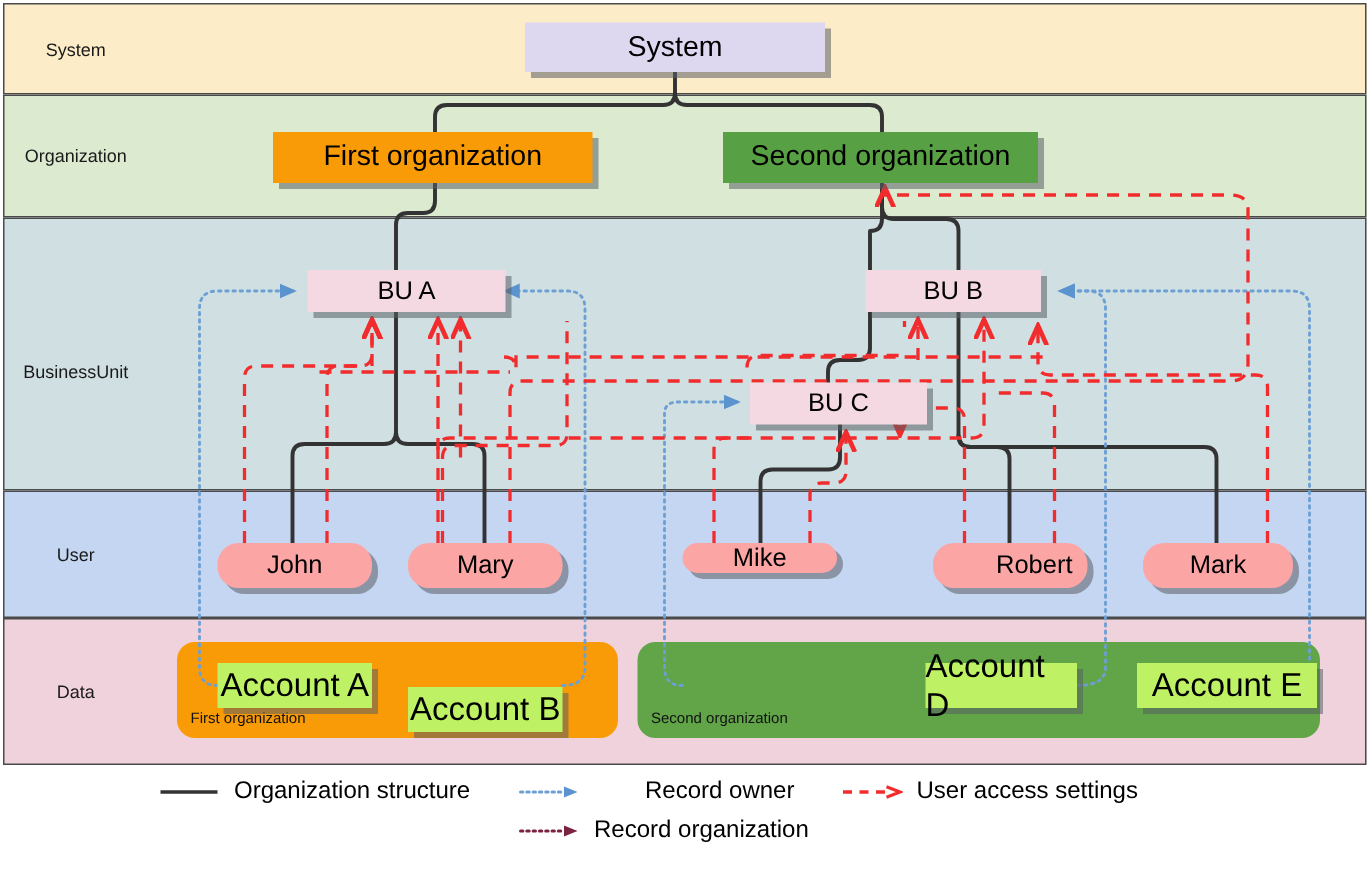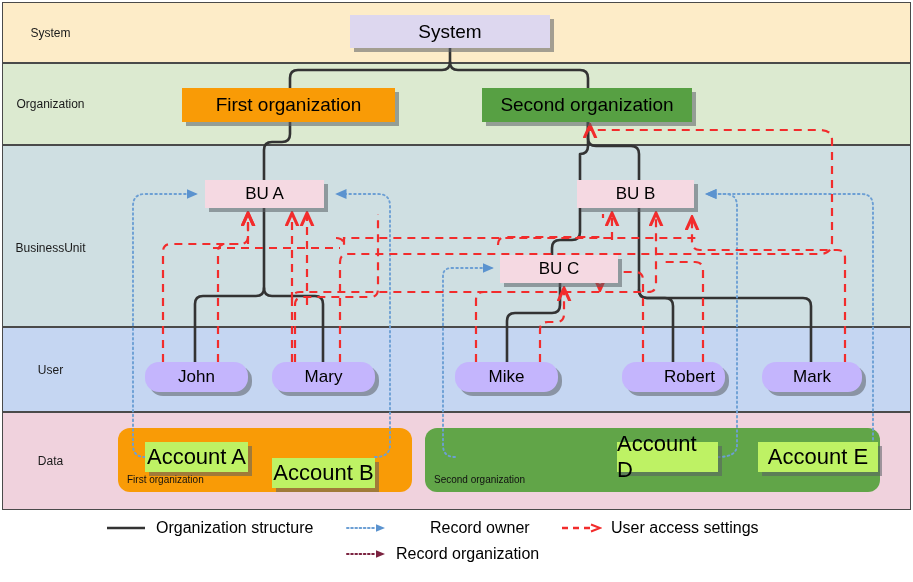--- a/index.html
+++ b/index.html
@@ -16,21 +16,21 @@
   #wires{position:absolute;left:0;top:0;width:913px;height:582px;pointer-events:none;}
 
   
   .node{position:absolute;box-sizing:border-box;display:flex;align-items:center;
         justify-content:center;font-size:17px;color:#000;
         box-shadow:4px 4px 0 rgba(90,95,100,.55);}
   .node.sys{background:#ddd7ef;font-size:19px;}
   .node.org-a{background:#f99b06;font-size:19px;}
   .node.org-b{background:#57a043;font-size:19px;}
   .node.bu{background:#f5d9e2;font-size:17px;}
-  .node.user{background:#c4b5fd;font-size:17px;border-radius:14px;}
+  .node.user{background:#fca5a5;font-size:17px;border-radius:14px;}
   .node.acct{background:#bef264;font-size:22px;}
 
   
   .container{position:absolute;box-sizing:border-box;border-radius:12px;}
   .container.orange{background:#f99b06;}
   .container.green{background:#61a548;}
   .container-cap{position:absolute;font-size:10px;color:#111;white-space:nowrap;}
   .legend-row{position:absolute;display:flex;align-items:center;}
   .legend-key{width:42px;height:12px;margin-right:9px;flex:0 0 auto;}
 </style>
@@ -139,27 +139,27 @@
       <path d="M213,248 L340,248"></path>
 
       <path d="M612,240 L612,214" marker-end="url(#ar-red)"></path>
     </g>
   </svg>
 
   <div class="node sys" id="n-system" style="left: 350px; top: 15px; width: 200px; height: 33px;">System</div>
   <div class="node org-a" id="n-org-first" style="left: 182px; top: 88px; width: 213px; height: 34px;">First organization</div>
   <div class="node org-b" id="n-org-second" style="left: 482px; top: 88px; width: 210px; height: 34px;">Second organization</div>
 
-  <div class="node bu" id="n-bu-a" style="left: 205px; top: 180px; width: 119px; height: 28px;">BU A</div>
+  <div class="node bu" id="n-bu-a" style="left: 205px; top: 180px; width: 132px; height: 28px;">BU A</div>
   <div class="node bu" id="n-bu-b" style="left: 577px; top: 180px; width: 117px; height: 28px;">BU B</div>
   <div class="node bu" id="n-bu-c" style="left: 500px; top: 255px; width: 118px; height: 28px;">BU C</div>
 
   <div class="node user" id="n-user-john" style="left: 145px; top: 362px; width: 103px; height: 30px;">John</div>
   <div class="node user" id="n-user-mary" style="left: 272px; top: 362px; width: 103px; height: 30px;">Mary</div>
-  <div class="node user" id="n-user-mike" style="left: 455px; top: 362px; width: 103px; height: 30px;">Mike</div>
+  <div class="node user" id="n-user-mike" style="left: 455px; top: 362px; width: 103px; height: 20px;">Mike</div>
   <div class="node user" id="n-user-robert" style="left: 622px; top: 362px; width: 103px; height: 30px; padding-left: 32px;">Robert</div>
   <div class="node user" id="n-user-mark" style="left: 762px; top: 362px; width: 100px; height: 30px;">Mark</div>
 
   <div class="node acct" id="n-acct-a" style="left: 145px; top: 442px; width: 103px; height: 30px;">Account A</div>
   <div class="node acct" id="n-acct-b" style="left: 272px; top: 442px; width: 103px; height: 30px; margin-top: 16px;">Account B</div>
   <div class="node acct" id="n-acct-d" style="left: 617px; top: 442px; width: 101px; height: 30px;">Account D</div>
   <div class="node acct" id="n-acct-e" style="left: 758px; top: 442px; width: 120px; height: 30px;">Account E</div>
 
   <div class="legend-row" id="lg-0" style="left: 105px; top: 519px;">
     <svg class="legend-key" viewBox="0 0 42 12">

